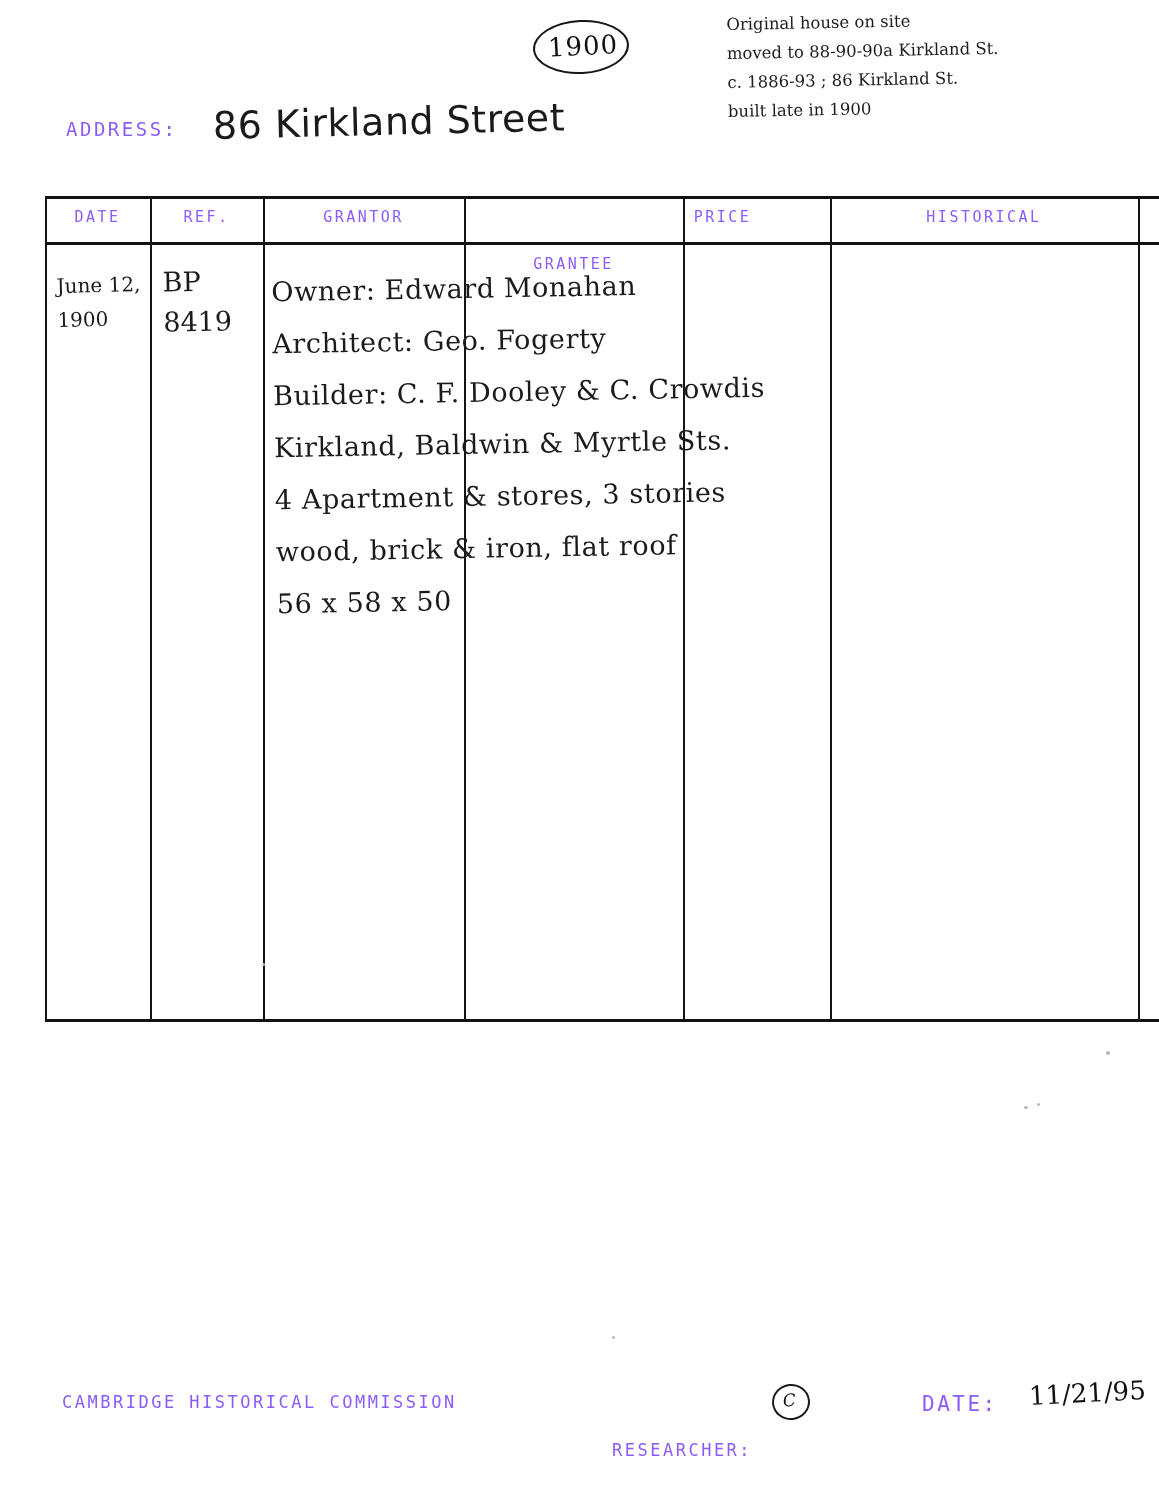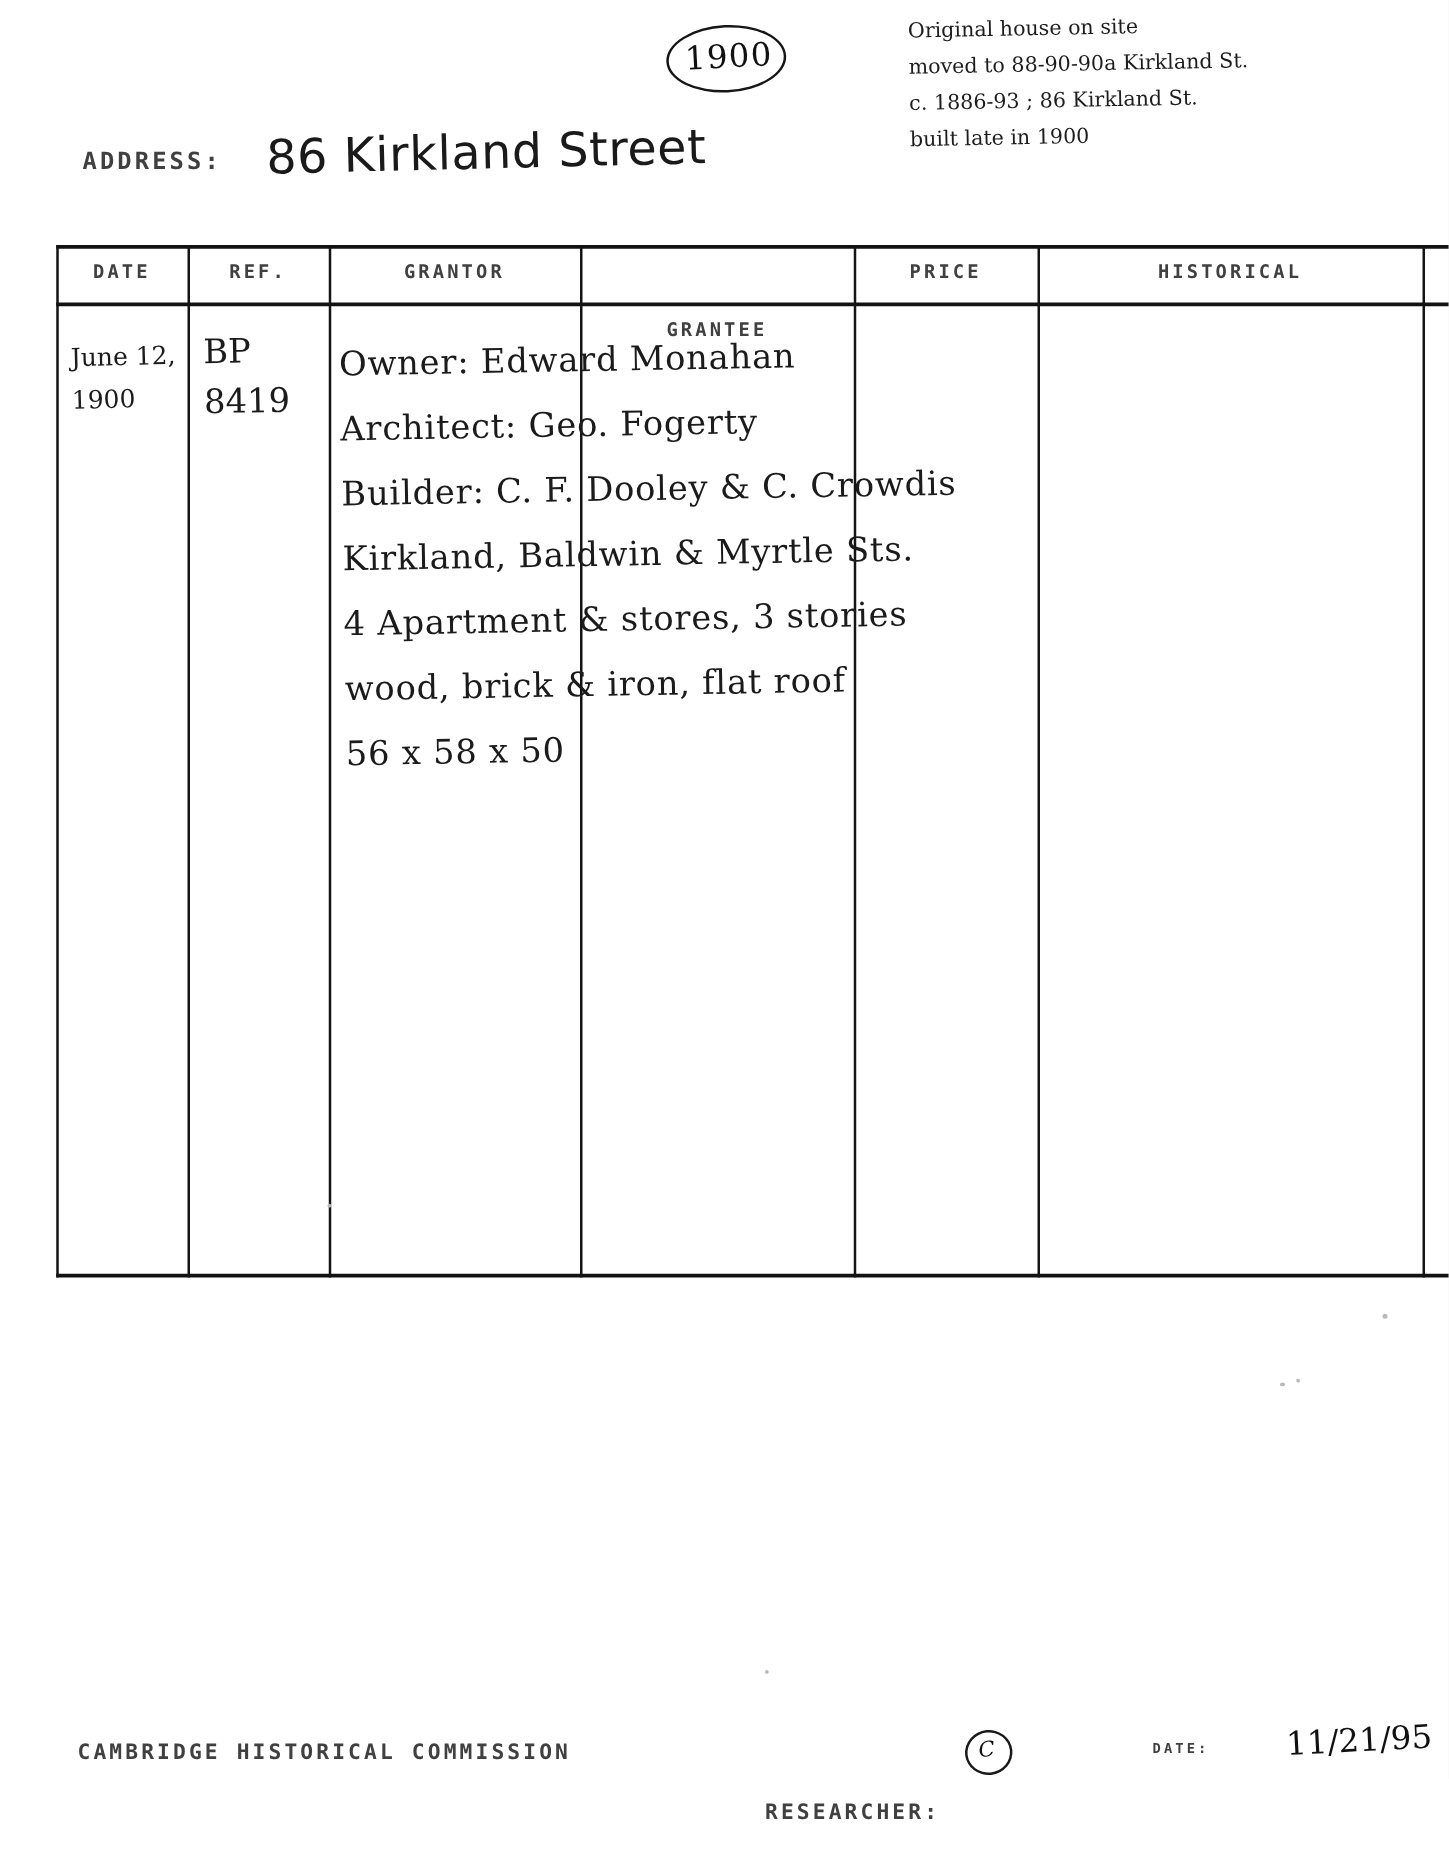--- a/index.html
+++ b/index.html
@@ -22,23 +22,23 @@
     font-weight: 400;
     color: #1a1a1a;
     letter-spacing: 0.5px;
     transform: rotate(-1.2deg);
     transform-origin: left center;
     white-space: pre;
   }
   
   .printed {
     font-family: "DejaVu Sans Mono", monospace;
-    font-weight: 700;
+    font-weight: 400;
     letter-spacing: 2.5px;
-    color: #404040;
+    color: #8b5cf6;
   }
 
   
   .address-label {
     position: absolute;
     left: 66px;
     top: 118px;
     font-size: 19px;
   }
   .address-value {
@@ -174,21 +174,21 @@
   .researcher-mark span {
     position: absolute;
     left: 9px; top: 4px;
     font-family: "DejaVu Serif", serif;
     font-style: italic;
     font-size: 17px;
   }
   .footer-date-label {
     position: absolute;
     left: 922px; top: 10px;
-    font-size: 11px;
+    font-size: 21px;
   }
   .footer-date-value {
     position: absolute;
     left: 1029px; top: -4px;
     font-family: "DejaVu Serif", serif;
     font-size: 26px;
     transform: rotate(-3deg);
   }
 
   
@@ -221,21 +221,21 @@
     <div class="vline" style="left:218px"></div>
     <div class="vline" style="left:419px"></div>
     <div class="vline" style="left:638px"></div>
     <div class="vline" style="left:785px"></div>
     <div class="vline right"></div>
 
     <div class="printed colhead" style="left:0; width:105px;">DATE</div>
     <div class="printed colhead" style="left:105px; width:113px;">REF.</div>
     <div class="printed colhead" style="left:218px; width:201px;text-align:center;">GRANTOR</div>
     <div class="printed colhead" style="left:419px; width:219px;margin-top:47px;">GRANTEE</div>
-    <div class="printed colhead" style="left:638px; width:147px;">PRICE</div>
+    <div class="printed colhead" style="left:604px; width:147px;">PRICE</div>
     <div class="printed colhead" style="left:785px; width:308px;">HISTORICAL</div>
   </div>
 
   <div class="rowtext date-cell">June 12,
 1900</div>
   <div class="rowtext ref-cell">BP
 8419</div>
   <div class="rowtext desc-cell">Owner: Edward Monahan
 Architect: Geo. Fogerty
 Builder: C. F. Dooley &amp; C. Crowdis

